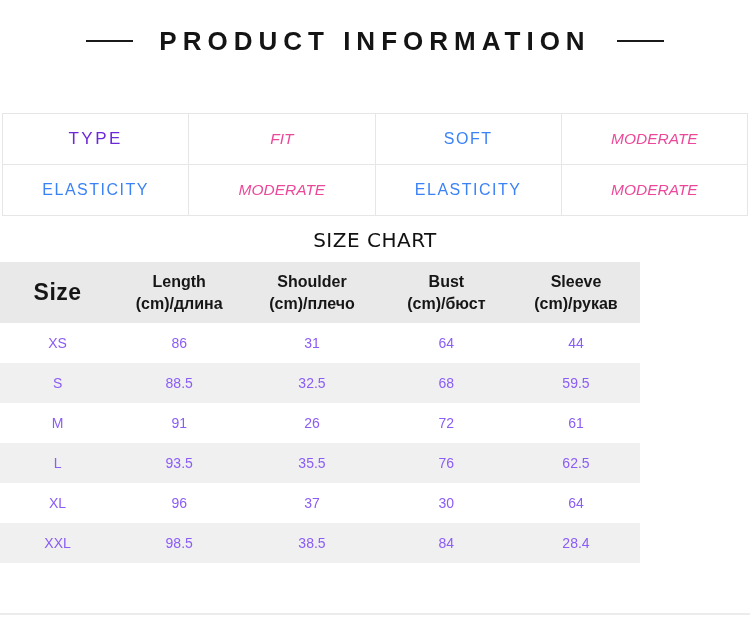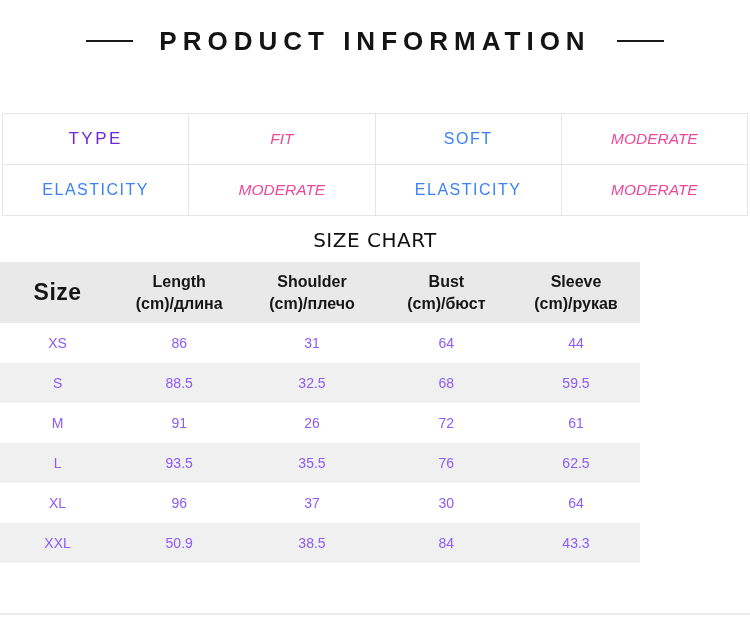--- a/index.html
+++ b/index.html
@@ -163,23 +163,23 @@
       </tr>
       <tr>
         <td>XL</td>
         <td>96</td>
         <td>37</td>
         <td>30</td>
         <td>64</td>
       </tr>
       <tr>
         <td>XXL</td>
-        <td>50.9</td>
+        <td>98.5</td>
         <td>38.5</td>
         <td>84</td>
-        <td>43.3</td>
+        <td>28.4</td>
       </tr>
     </tbody>
   </table>
 
   <div class="bottom-divider"></div>
 
 </div>
 
 </body></html>

